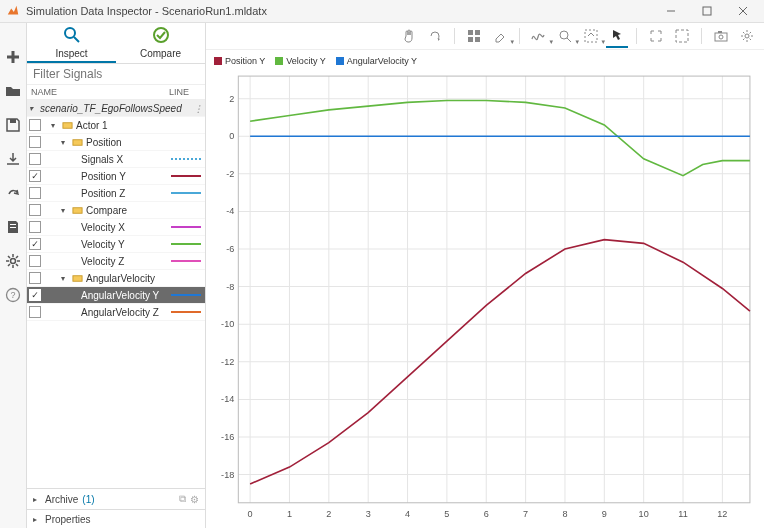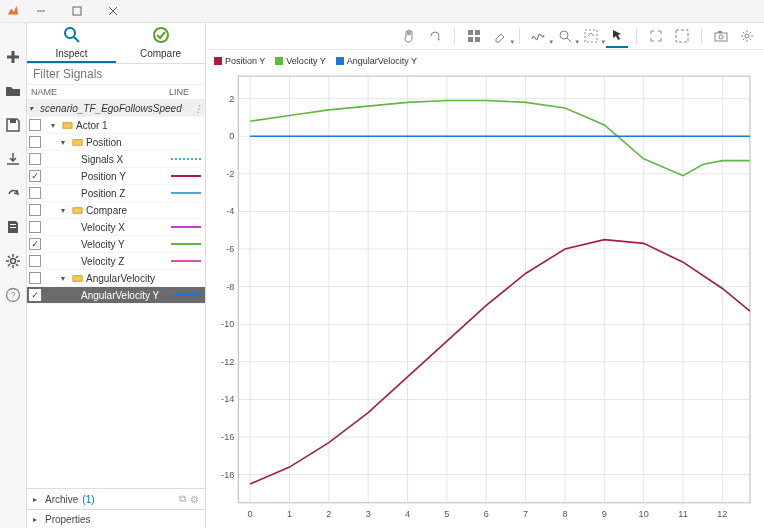--- a/index.html
+++ b/index.html
@@ -48,20 +48,21 @@
 </style>
 </head>
 <body>
 
 <div class="titlebar">
   <span class="logo">
     <svg viewBox="0 0 16 16">
         <path d="M2 12 L6 5 L9 9 L12 2 L14 12 Z" fill="#e8762d"></path>
       </svg>
   </span>
+  <span class="title">Simulation Data Inspector - ScenarioRun1.mldatx</span>
   <span class="wbtn">
       <svg viewBox="0 0 10 10">
         <line x1="1" y1="5" x2="9" y2="5" stroke="#666"></line>
       </svg>
     </span>
   <span class="wbtn">
       <svg viewBox="0 0 10 10">
         <rect x="1" y="1" width="8" height="8" fill="none" stroke="#666"></rect>
       </svg>
     </span>
@@ -223,20 +224,26 @@
           <svg class="gicon" viewBox="0 0 12 12">
             <rect x="1" y="3" width="10" height="6" fill="#f5c95a" stroke="#c89a2a"></rect>
           </svg>
           <span class="txt">AngularVelocity</span>
         </div>
       <div class="row sel">
           <span class="cb chk" style="border-color:#fff"></span>
           <span class="sp" style="width:34px"></span>
           <span class="txt">AngularVelocity Y</span>
           <span class="line" style="border-top:2px solid #1f77d4"></span>
+        </div>
+      <div class="row">
+          <span class="cb"></span>
+          <span class="sp" style="width:34px"></span>
+          <span class="txt">AngularVelocity Z</span>
+          <span class="line" style="border-top:2px solid #e06a2a"></span>
         </div>
     </div>
     <div class="archive">
       <span class="arrow">▸</span>
         <span>Archive</span> 
         <span style="color:#0076a8">(1)</span>
       <span style="flex:1"></span>
       <span style="color:#aaa">⧉</span>
       <span style="color:#aaa">⚙</span>
     </div>

